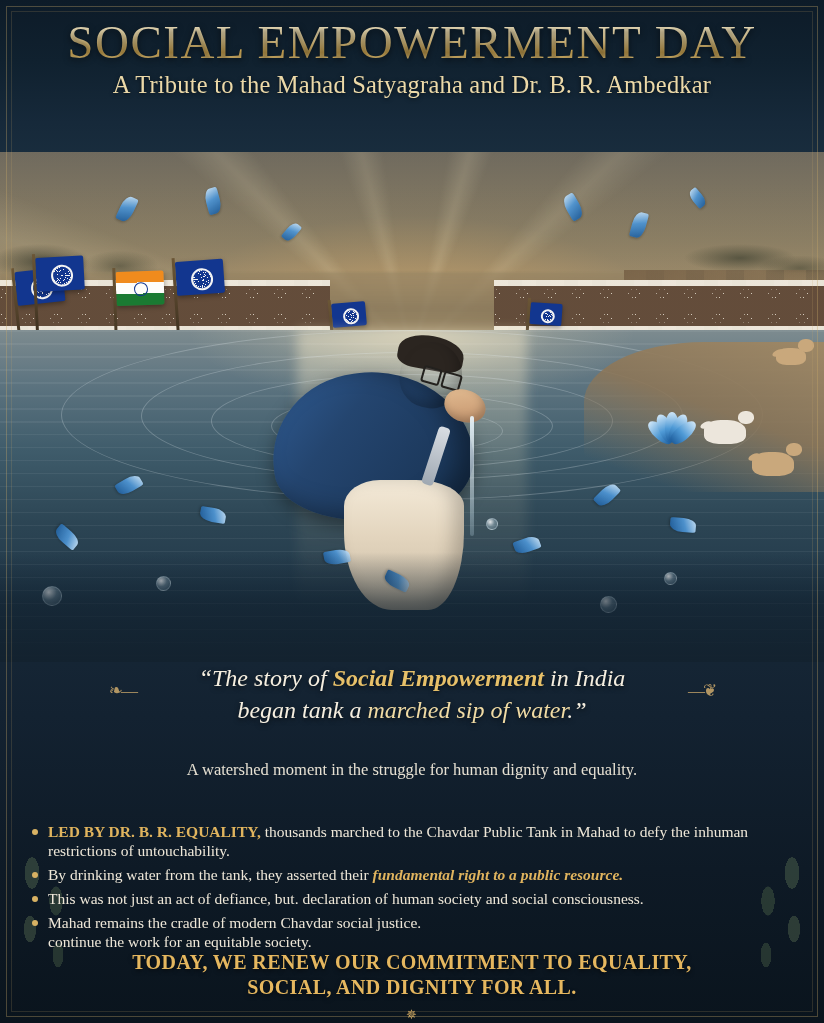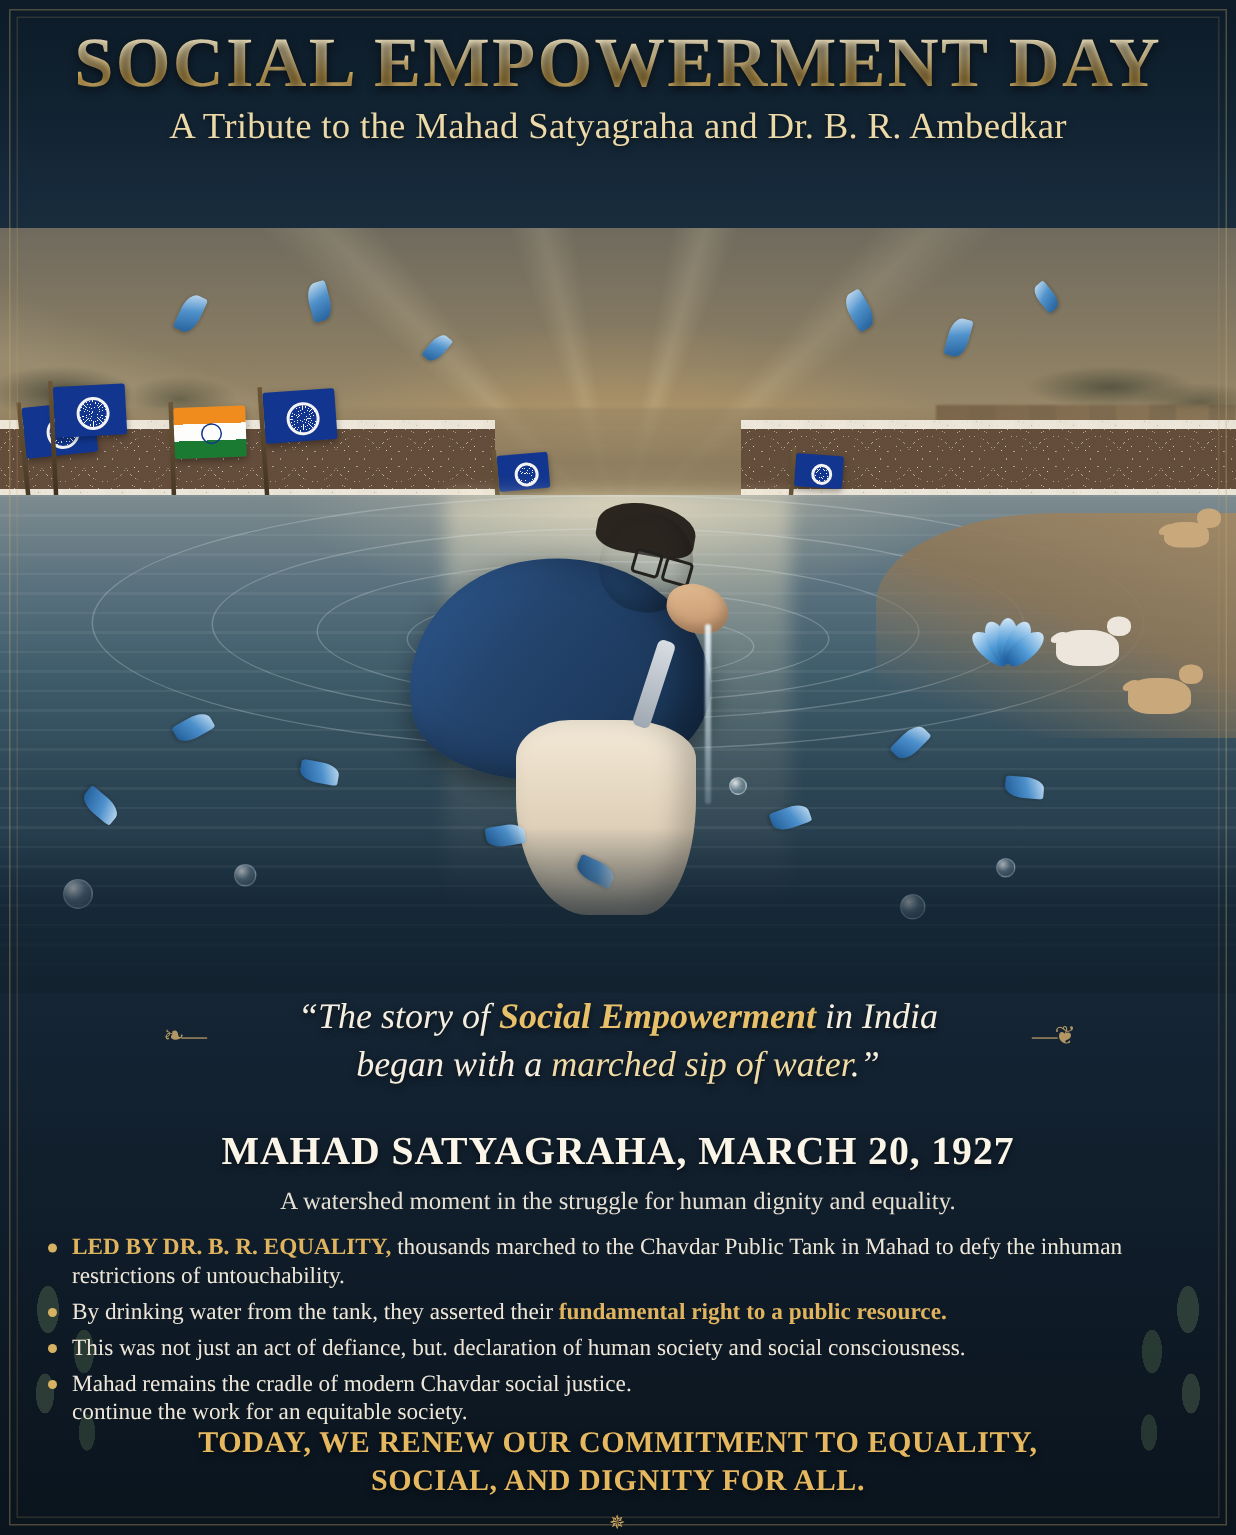--- a/index.html
+++ b/index.html
@@ -40,21 +40,21 @@
 
   
   .header {
     position: relative;
     z-index: 20;
     padding-top: 18px;
     text-align: center;
   }
   .title {
     font-family: "Liberation Serif", serif;
-    font-weight: bold;
+    font-weight: normal;
     font-size: 47px;
     letter-spacing: 1.5px;
     line-height: 1.05;
     background: linear-gradient(180deg, #fdf6e0 0%, #f0dca8 35%, #c9a24f 70%, #e8d39a 100%);
     -webkit-background-clip: text;
     background-clip: text;
     color: transparent;
     text-shadow: 0 2px 6px rgba(0,0,0,0.55);
     margin: 0 10px;
   }
@@ -490,20 +490,21 @@
     border-radius: 50%;
     background: #d8b263;
   }
   .bullet .hl {
     color: #e0b45e;
     font-weight: bold;
   }
   .bullet .hl2 {
     color: #e0b45e;
     font-weight: bold;
+    font-style: italic;
   }
 
   
   .closing {
     position: absolute;
     top: 950px;
     left: 0; width: 824px;
     text-align: center;
     z-index: 25;
     font-size: 20px;
@@ -641,26 +642,25 @@
     <div class="bubble" style="left:486px; top:366px; width:10px; height:10px;"></div>
 
     <div class="scene-fade"></div>
   </div>
 
   <div class="quote-block">
     <div class="flourish left">❧—</div>
     <div class="flourish right">—❦</div>
     <div class="quote-text">
       <span>“</span><span>The story of </span><span class="gold">Social Empowerment</span><span> in India</span><br>
-      <span>began with a </span><span class="gold-light">marched sip of water</span><span>.”</span>
+      <span>began tank a </span><span class="gold-light">marched sip of water</span><span>.”</span>
     </div>
   </div>
 
   <div class="event">
-    <div class="event-title">MAHAD SATYAGRAHA, MARCH 20, 1927</div>
     <div class="event-sub">A watershed moment in the struggle for human dignity and equality.</div>
   </div>
 
   <div class="bullets">
     <div class="bullet">
       <span class="dot"></span>
       <span class="hl">LED BY DR. B. R. EQUALITY,</span><span> thousands marched to the Chavdar Public Tank in Mahad to defy the inhuman restrictions of untouchability.</span>
     </div>
     <div class="bullet">
       <span class="dot"></span>

